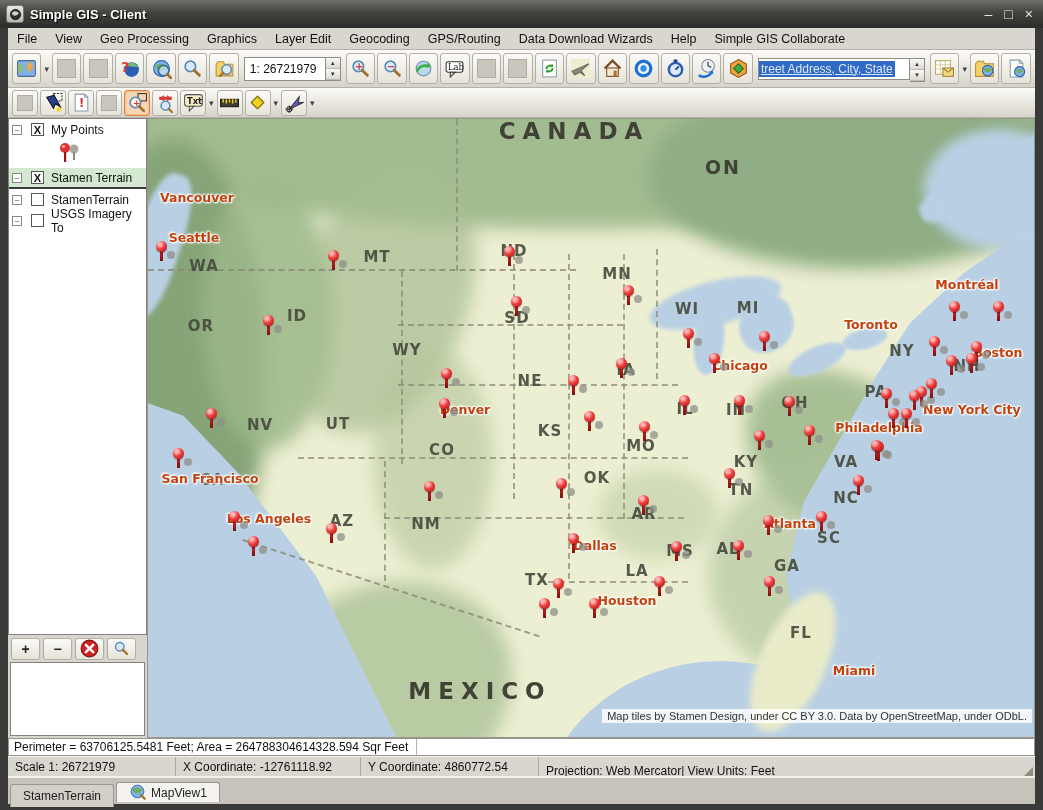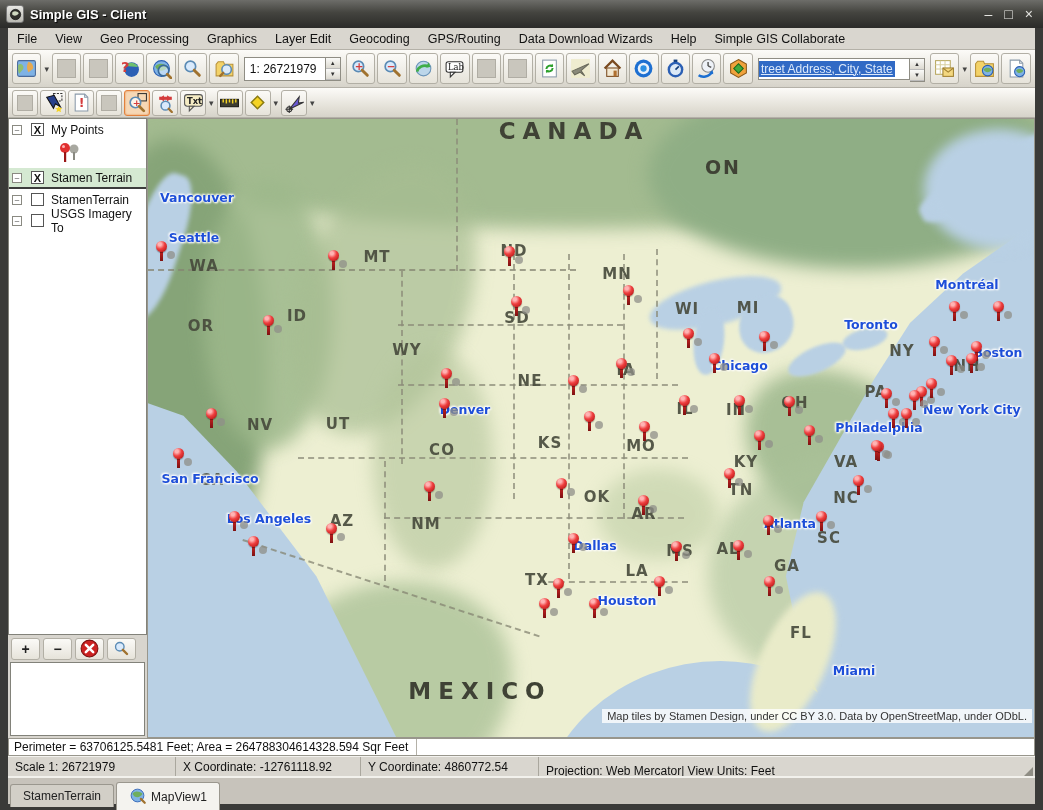--- a/index.html
+++ b/index.html
@@ -67,21 +67,21 @@
   .map{flex:1;position:relative;overflow:hidden;background:#edefd2;border:1px solid #98968c;cursor:default;}
   .layer{position:absolute;inset:0;}
   .blob{position:absolute;border-radius:50%;filter:blur(9px);}
   .water{position:absolute;background:#b9d0e4;}
   .brd{position:absolute;opacity:.75;}
   .state-label{position:absolute;transform:translate(-50%,-50%);font-family:"DejaVu Sans",sans-serif;
     font-weight:bold;color:#46493b;letter-spacing:1px;white-space:nowrap;opacity:.9;}
   .country-label{position:absolute;transform:translate(-50%,-50%);font-family:"DejaVu Sans",sans-serif;
     font-weight:bold;color:#3f4235;letter-spacing:7px;font-size:23px;white-space:nowrap;}
   .city-label{position:absolute;transform:translate(-50%,-50%);font-family:"DejaVu Sans",sans-serif;
-    font-size:12.5px;font-weight:bold;color:#1d4ed8;white-space:nowrap;text-align:center;
+    font-size:12.5px;font-weight:bold;color:#c2410c;white-space:nowrap;text-align:center;
     text-shadow:0 0 3px #fff,0 0 3px #fff,1px 1px 2px #fff,-1px -1px 2px #fff;}
   .pin{position:absolute;width:0;height:0;}
   .pin .shadow{position:absolute;left:6px;top:4px;width:8px;height:8px;border-radius:50%;background:#8f8f88;opacity:.75;}
   .pin .stem{position:absolute;left:-1px;top:3px;width:2.5px;height:11px;background:linear-gradient(#c22,#7e1212);}
   .pin .head{position:absolute;left:-5.5px;top:-6px;width:11px;height:11px;border-radius:50%;
     background:radial-gradient(circle at 35% 30%,#ffb3b3 15%,#ef4040 45%,#b81818 85%);
     box-shadow:0 1px 1px rgba(0,0,0,.35);}
   .attribution{position:absolute;right:2px;bottom:14px;background:rgba(255,255,255,.78);
     font-size:11px;color:#333;padding:1px 5px;white-space:nowrap;}
 
@@ -93,21 +93,21 @@
     border-top:1px solid #f4f3ef;display:flex;align-items:center;font-size:12px;color:#111;}
   .seg{height:100%;display:flex;align-items:center;padding-left:7px;border-right:1px solid #aaa79e;}
   .seg1{width:168px;}.seg2{width:185px;}.seg3{width:178px;}.seg4{flex:1;border-right:none;margin-top:8px;}
   .grip{width:0;height:0;border-left:11px solid transparent;border-bottom:11px solid #8f8d84;margin:0 2px 2px auto;align-self:flex-end;}
 
   
   .tabbar{position:absolute;left:8px;top:776px;width:1027px;height:28px;background:#c7c3bb;
     border-top:2px solid #f2f1ec;display:flex;align-items:flex-start;padding:4px 2px 0 2px;gap:2px;}
   .tab{display:flex;align-items:center;gap:5px;font-size:12px;color:#222;border:1px solid #9a978e;
     border-bottom:none;border-radius:3px 3px 0 0;padding:4px 12px;background:#d2cfc7;height:23px;margin-top:2px;}
-  .tab.active{background:#f4f3ef;height:29px;margin-top:0;}
+  .tab.active{background:#f4f3ef;height:20px;margin-top:0;}
 </style>
 </head>
 <body>
 
 <div class="window">
 
   <div class="titlebar">
     <div class="app-icon">
       <svg width="13" height="13" viewBox="0 0 20 20">
           <circle cx="10" cy="10" r="8" fill="#2e2e2a"></circle>
@@ -480,22 +480,22 @@
           <div class="state-label" style="left: 53px; top: 207px; font-size: 15px;">OR</div>
           <div class="state-label" style="left: 149px; top: 197px; font-size: 15px;">ID</div>
           <div class="state-label" style="left: 229px; top: 138px; font-size: 15px;">MT</div>
           <div class="state-label" style="left: 259px; top: 231px; font-size: 15px;">WY</div>
           <div class="state-label" style="left: 112px; top: 306px; font-size: 15px;">NV</div>
           <div class="state-label" style="left: 190px; top: 305px; font-size: 15px;">UT</div>
           <div class="state-label" style="left: 64px; top: 361px; font-size: 15px;">CA</div>
           <div class="state-label" style="left: 194px; top: 402px; font-size: 15px;">AZ</div>
           <div class="state-label" style="left: 278px; top: 405px; font-size: 15px;">NM</div>
           <div class="state-label" style="left: 294px; top: 331px; font-size: 15px;">CO</div>
-          <div class="state-label" style="left: 402px; top: 324px; font-size: 15px;">KS</div>
-          <div class="state-label" style="left: 416px; top: 378px; font-size: 15px; margin-left: 33px;">OK</div>
+          <div class="state-label" style="left: 402px; top: 312px; font-size: 15px;">KS</div>
+          <div class="state-label" style="left: 416px; top: 359px; font-size: 15px; margin-left: 33px;">OK</div>
           <div class="state-label" style="left: 389px; top: 461px; font-size: 15px;">TX</div>
           <div class="state-label" style="left: 366px; top: 132px; font-size: 15px;">ND</div>
           <div class="state-label" style="left: 369px; top: 199px; font-size: 15px;">SD</div>
           <div class="state-label" style="left: 382px; top: 262px; font-size: 15px;">NE</div>
           <div class="state-label" style="left: 469px; top: 155px; font-size: 15px;">MN</div>
           <div class="state-label" style="left: 478px; top: 251px; font-size: 15px;">IA</div>
           <div class="state-label" style="left: 493px; top: 327px; font-size: 15px;">MO</div>
           <div class="state-label" style="left: 496px; top: 395px; font-size: 15px; text-align: center;">AR</div>
           <div class="state-label" style="left: 489px; top: 452px; font-size: 15px;">LA</div>
           <div class="state-label" style="left: 539px; top: 190px; font-size: 15px;">WI</div>

